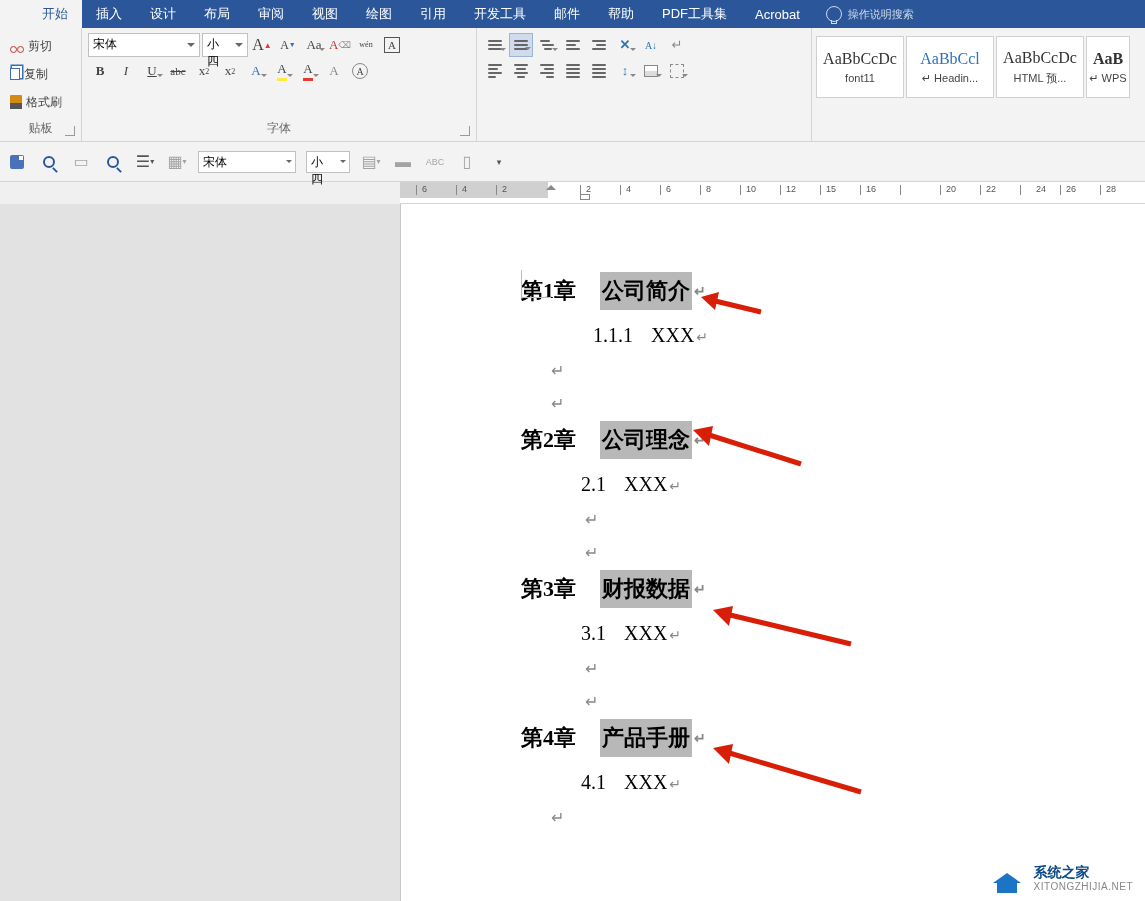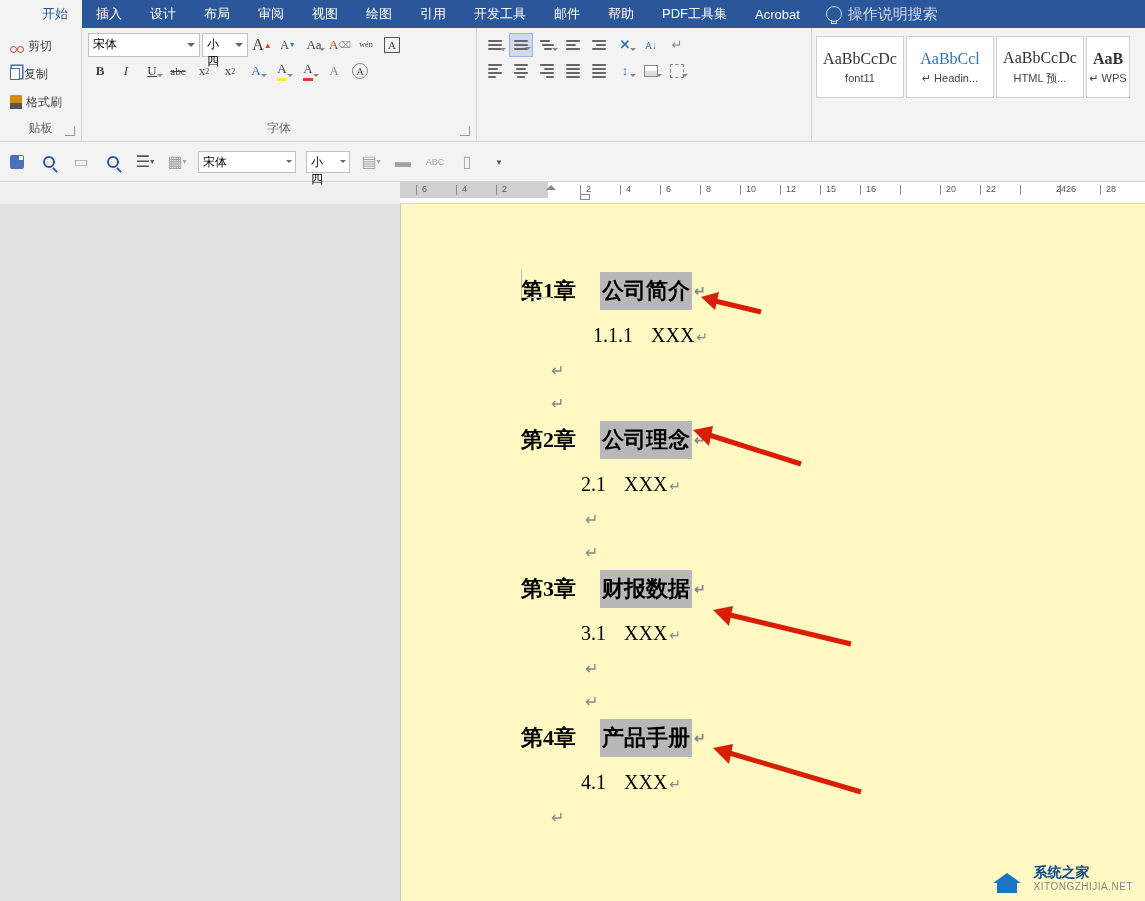--- a/index.html
+++ b/index.html
@@ -2,21 +2,21 @@
 <html><head>
 <meta charset="utf-8">
 <style>
   * { box-sizing: border-box; margin: 0; padding: 0; }
   body { font-family: "Microsoft YaHei", Arial, sans-serif; background: #f0f0f0; overflow: hidden; width: 1145px; height: 901px; }
   
   
   .ribbon-tabs { background: #2b579a; height: 28px; display: flex; align-items: center; }
   .tab { color: #fff; font-size: 13px; padding: 0 14px; height: 28px; display: flex; align-items: center; cursor: pointer; }
   .tab.active { background: #f3f3f3; color: #2b579a; padding-left: 42px; }
-  .tell-me { display: flex; align-items: center; color: #cfdaea; font-size: 15px; margin-left: 12px; }
+  .tell-me { display: flex; align-items: center; color: #cfdaea; font-size: 11px; margin-left: 12px; }
   .tell-me .bulb { width: 16px; height: 16px; border: 1.5px solid #cfdaea; border-radius: 50%; margin-right: 6px; position: relative; }
   .tell-me .bulb::after { content: ""; position: absolute; bottom: -3px; left: 4px; width: 4px; height: 3px; border: 1.5px solid #cfdaea; border-top: none; }
   
   
   .ribbon { background: #f3f3f3; border-bottom: 1px solid #d4d4d4; height: 114px; display: flex; }
   .group { border-right: 1px solid #d4d4d4; padding: 4px 6px 0; display: flex; flex-direction: column; position: relative; }
   .group-label { font-size: 12px; color: #666; text-align: center; margin-top: auto; padding-bottom: 4px; position: relative; }
   .group-label .launcher { position: absolute; right: 0; bottom: 5px; width: 10px; height: 10px; border: 1px solid #999; border-left: none; border-top: none; }
   .rows { flex: 1; }
   .row { display: flex; align-items: center; height: 26px; gap: 2px; }
@@ -75,21 +75,21 @@
   .ruler .shade { position:absolute; left:0; top:0; height:16px; width:148px; background:#d0d0d0; }
   .ruler .ticks { position:absolute; top:0; left:0; right:0; height:16px; }
   .ruler .tick { position:absolute; top:3px; height:10px; width:1px; background:#888; }
   .ruler .ticklab { position:absolute; top:2px; font-size:9px; }
   .ruler .indent-top { position:absolute; top:-2px; left:146px; width:0; height:0; border:5px solid transparent; border-bottom-color:#888; }
   .ruler .indent-bot { position:absolute; top:12px; left:180px; width:10px; height:6px; background:#fff; border:1px solid #888; }
   
   
   .doc-area { display:flex; height: calc(901px - 28px - 114px - 40px - 22px); background:#e2e2e2; }
   .gutter { width:400px; background:#e2e2e2; }
-  .page { flex:1; background:#fef9c3; border-left:1px solid #c8c8c8; padding: 60px 0 0 120px; position:relative; font-family: "SimSun","宋体",serif; color:#000; }
+  .page { flex:1; background:#ffffff; border-left:1px solid #c8c8c8; padding: 60px 0 0 120px; position:relative; font-family: "SimSun","宋体",serif; color:#000; }
   .corner { position:absolute; top:66px; left:120px; width:30px; height:28px; border-left:1px solid #bbb; border-bottom:1px solid #bbb; }
   
   .chap { font-size: 22px; font-weight: bold; margin-top: 8px; display:flex; align-items:center; }
   .chap .num { margin-right: 24px; }
   .chap .title { background:#b8b8b8; padding: 4px 2px; }
   .chap .ret { font-size:14px; color:#888; margin-left:2px; }
   .sub { font-size: 20px; margin: 14px 0 0 72px; }
   .sub .snum { margin-right: 18px; font-weight: normal; }
   .sub .ret { font-size:14px; color:#888; margin-left:2px; }
   .empty { font-size:16px; color:#888; margin: 14px 0 0 30px; }
@@ -381,21 +381,21 @@
         <span class="ticklab" style="left: 426px;">15</span>
         <span class="tick" style="left: 420px;"></span>
         <span class="ticklab" style="left: 466px;">16</span>
         <span class="tick" style="left: 460px;"></span>
         <span class="ticklab" style="left: 518px; margin-top: 47px;">18</span>
         <span class="tick" style="left: 500px;"></span>
         <span class="ticklab" style="left: 546px;">20</span>
         <span class="tick" style="left: 540px;"></span>
         <span class="ticklab" style="left: 586px;">22</span>
         <span class="tick" style="left: 580px;"></span>
-        <span class="ticklab" style="left: 656px;">24</span>
+        <span class="ticklab" style="left: 636px;">24</span>
         <span class="tick" style="left: 620px;"></span>
         <span class="ticklab" style="left: 666px;">26</span>
         <span class="tick" style="left: 660px;"></span>
         <span class="ticklab" style="left: 706px;">28</span>
         <span class="tick" style="left: 700px;"></span>
       </div>
     <div class="indent-top"></div>
     <div class="indent-bot"></div>
   </div>
 </div>

